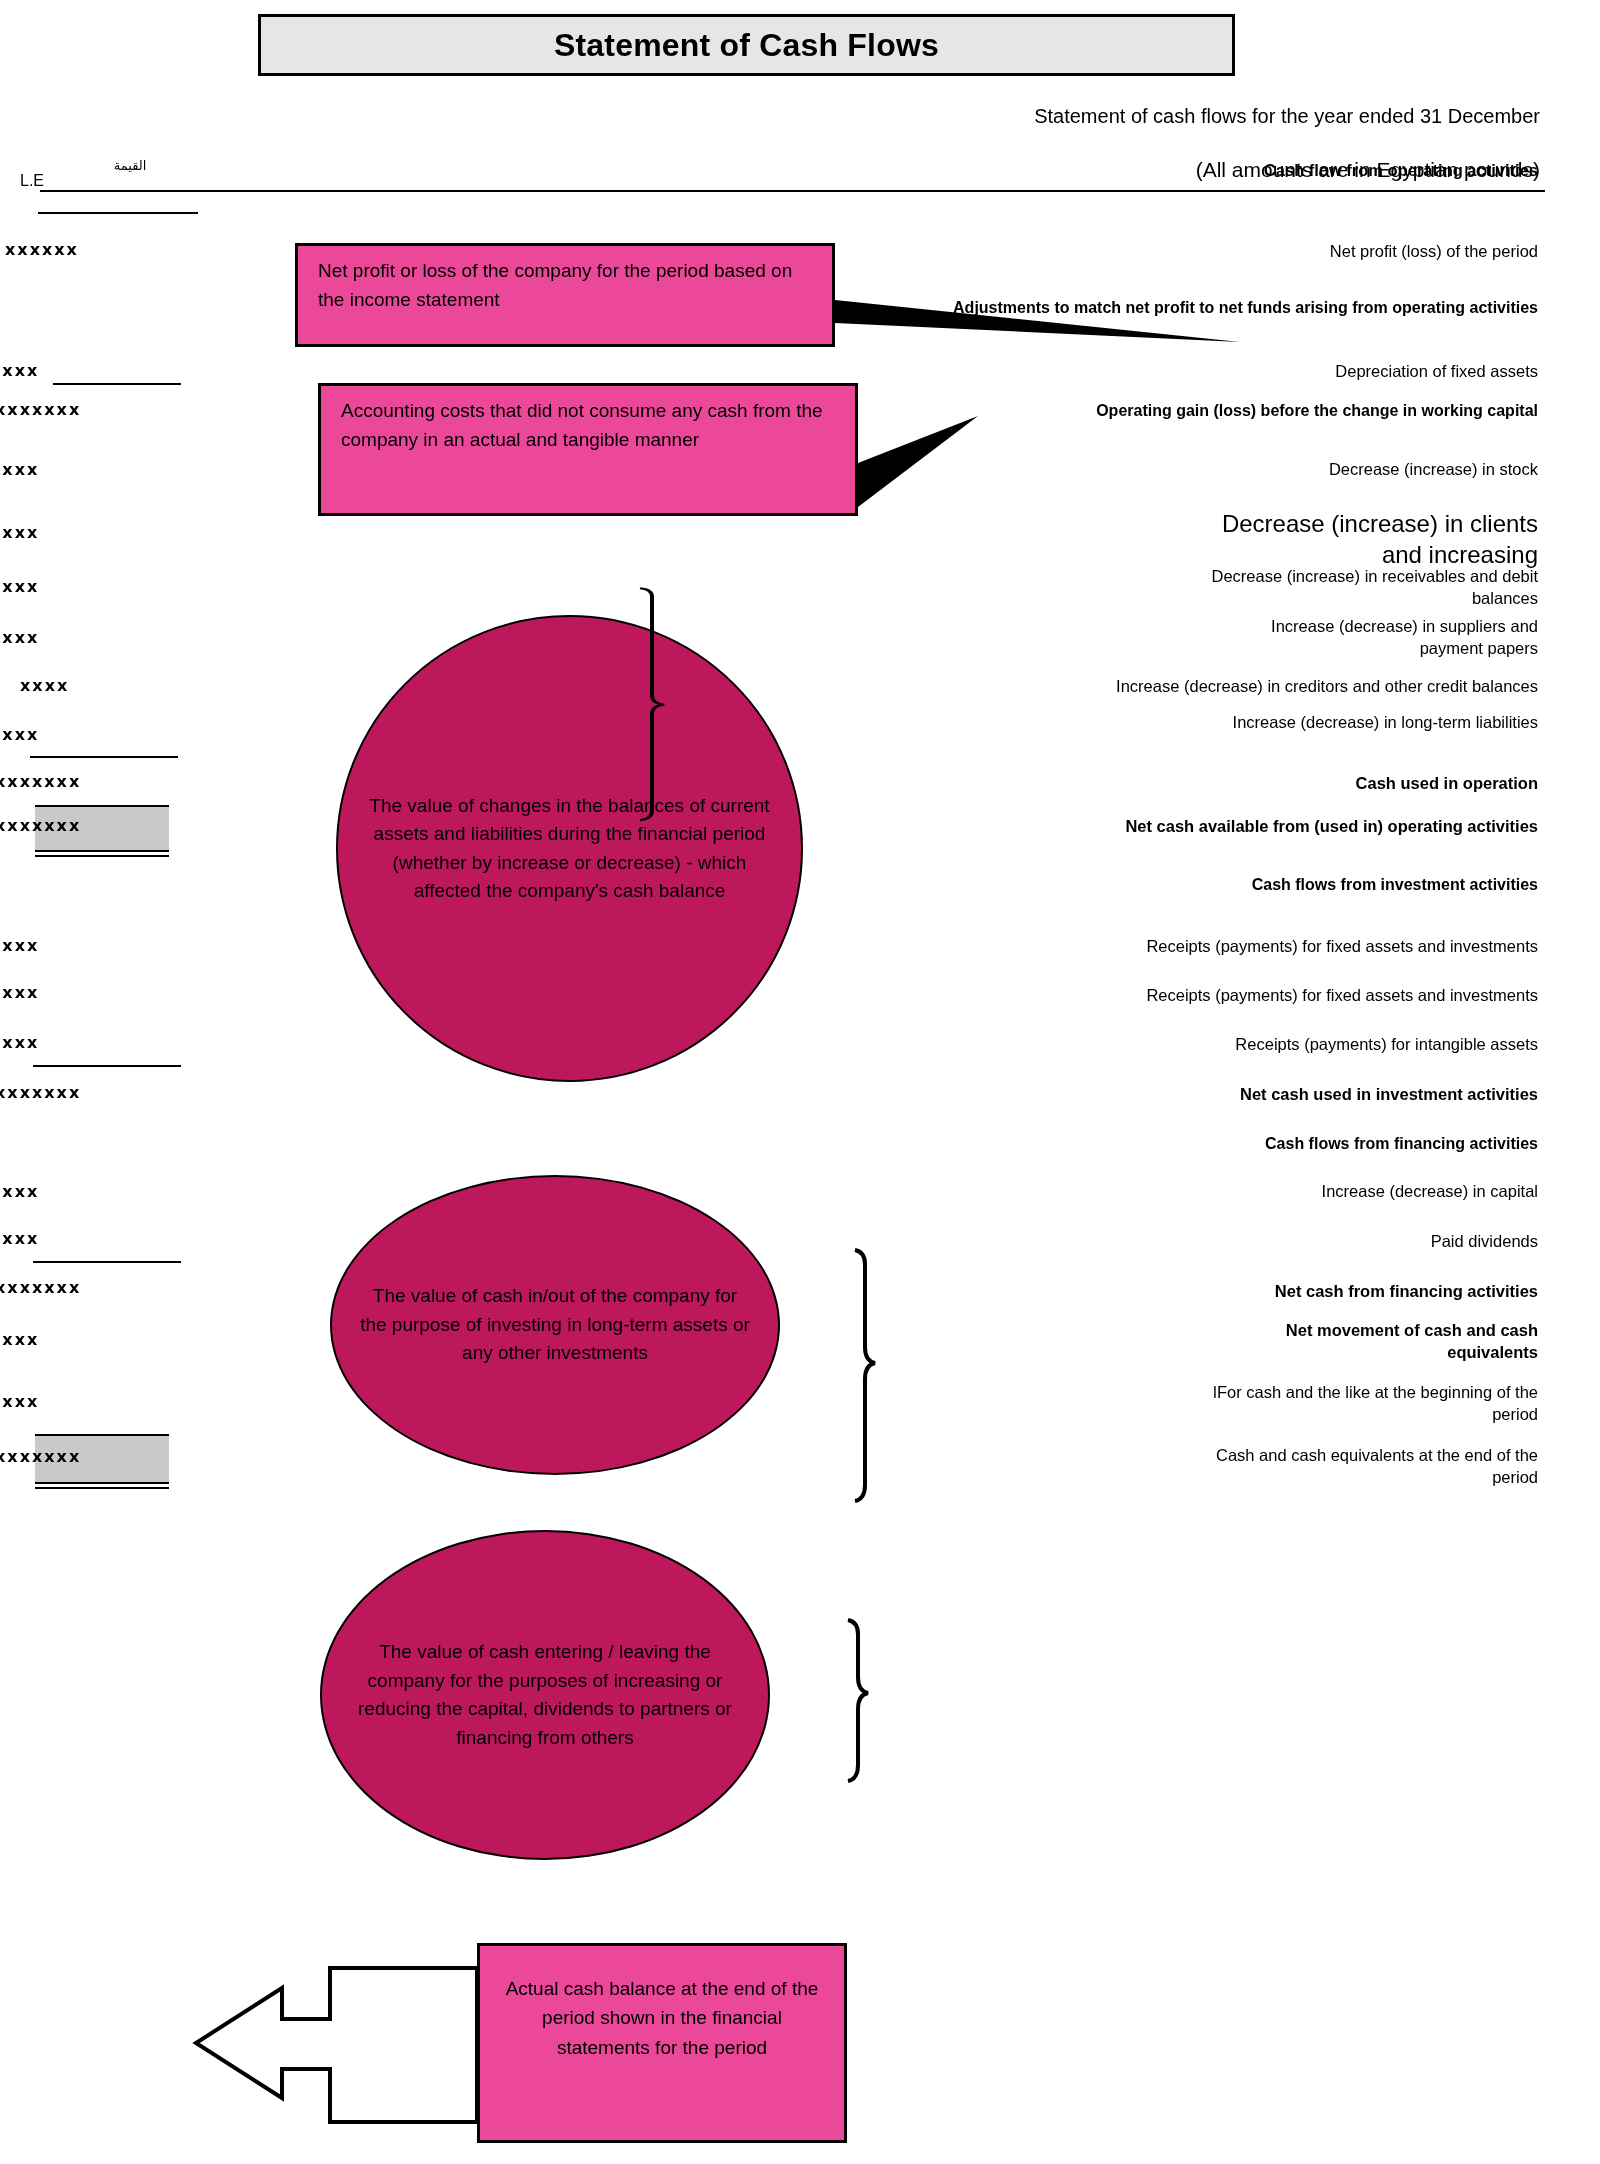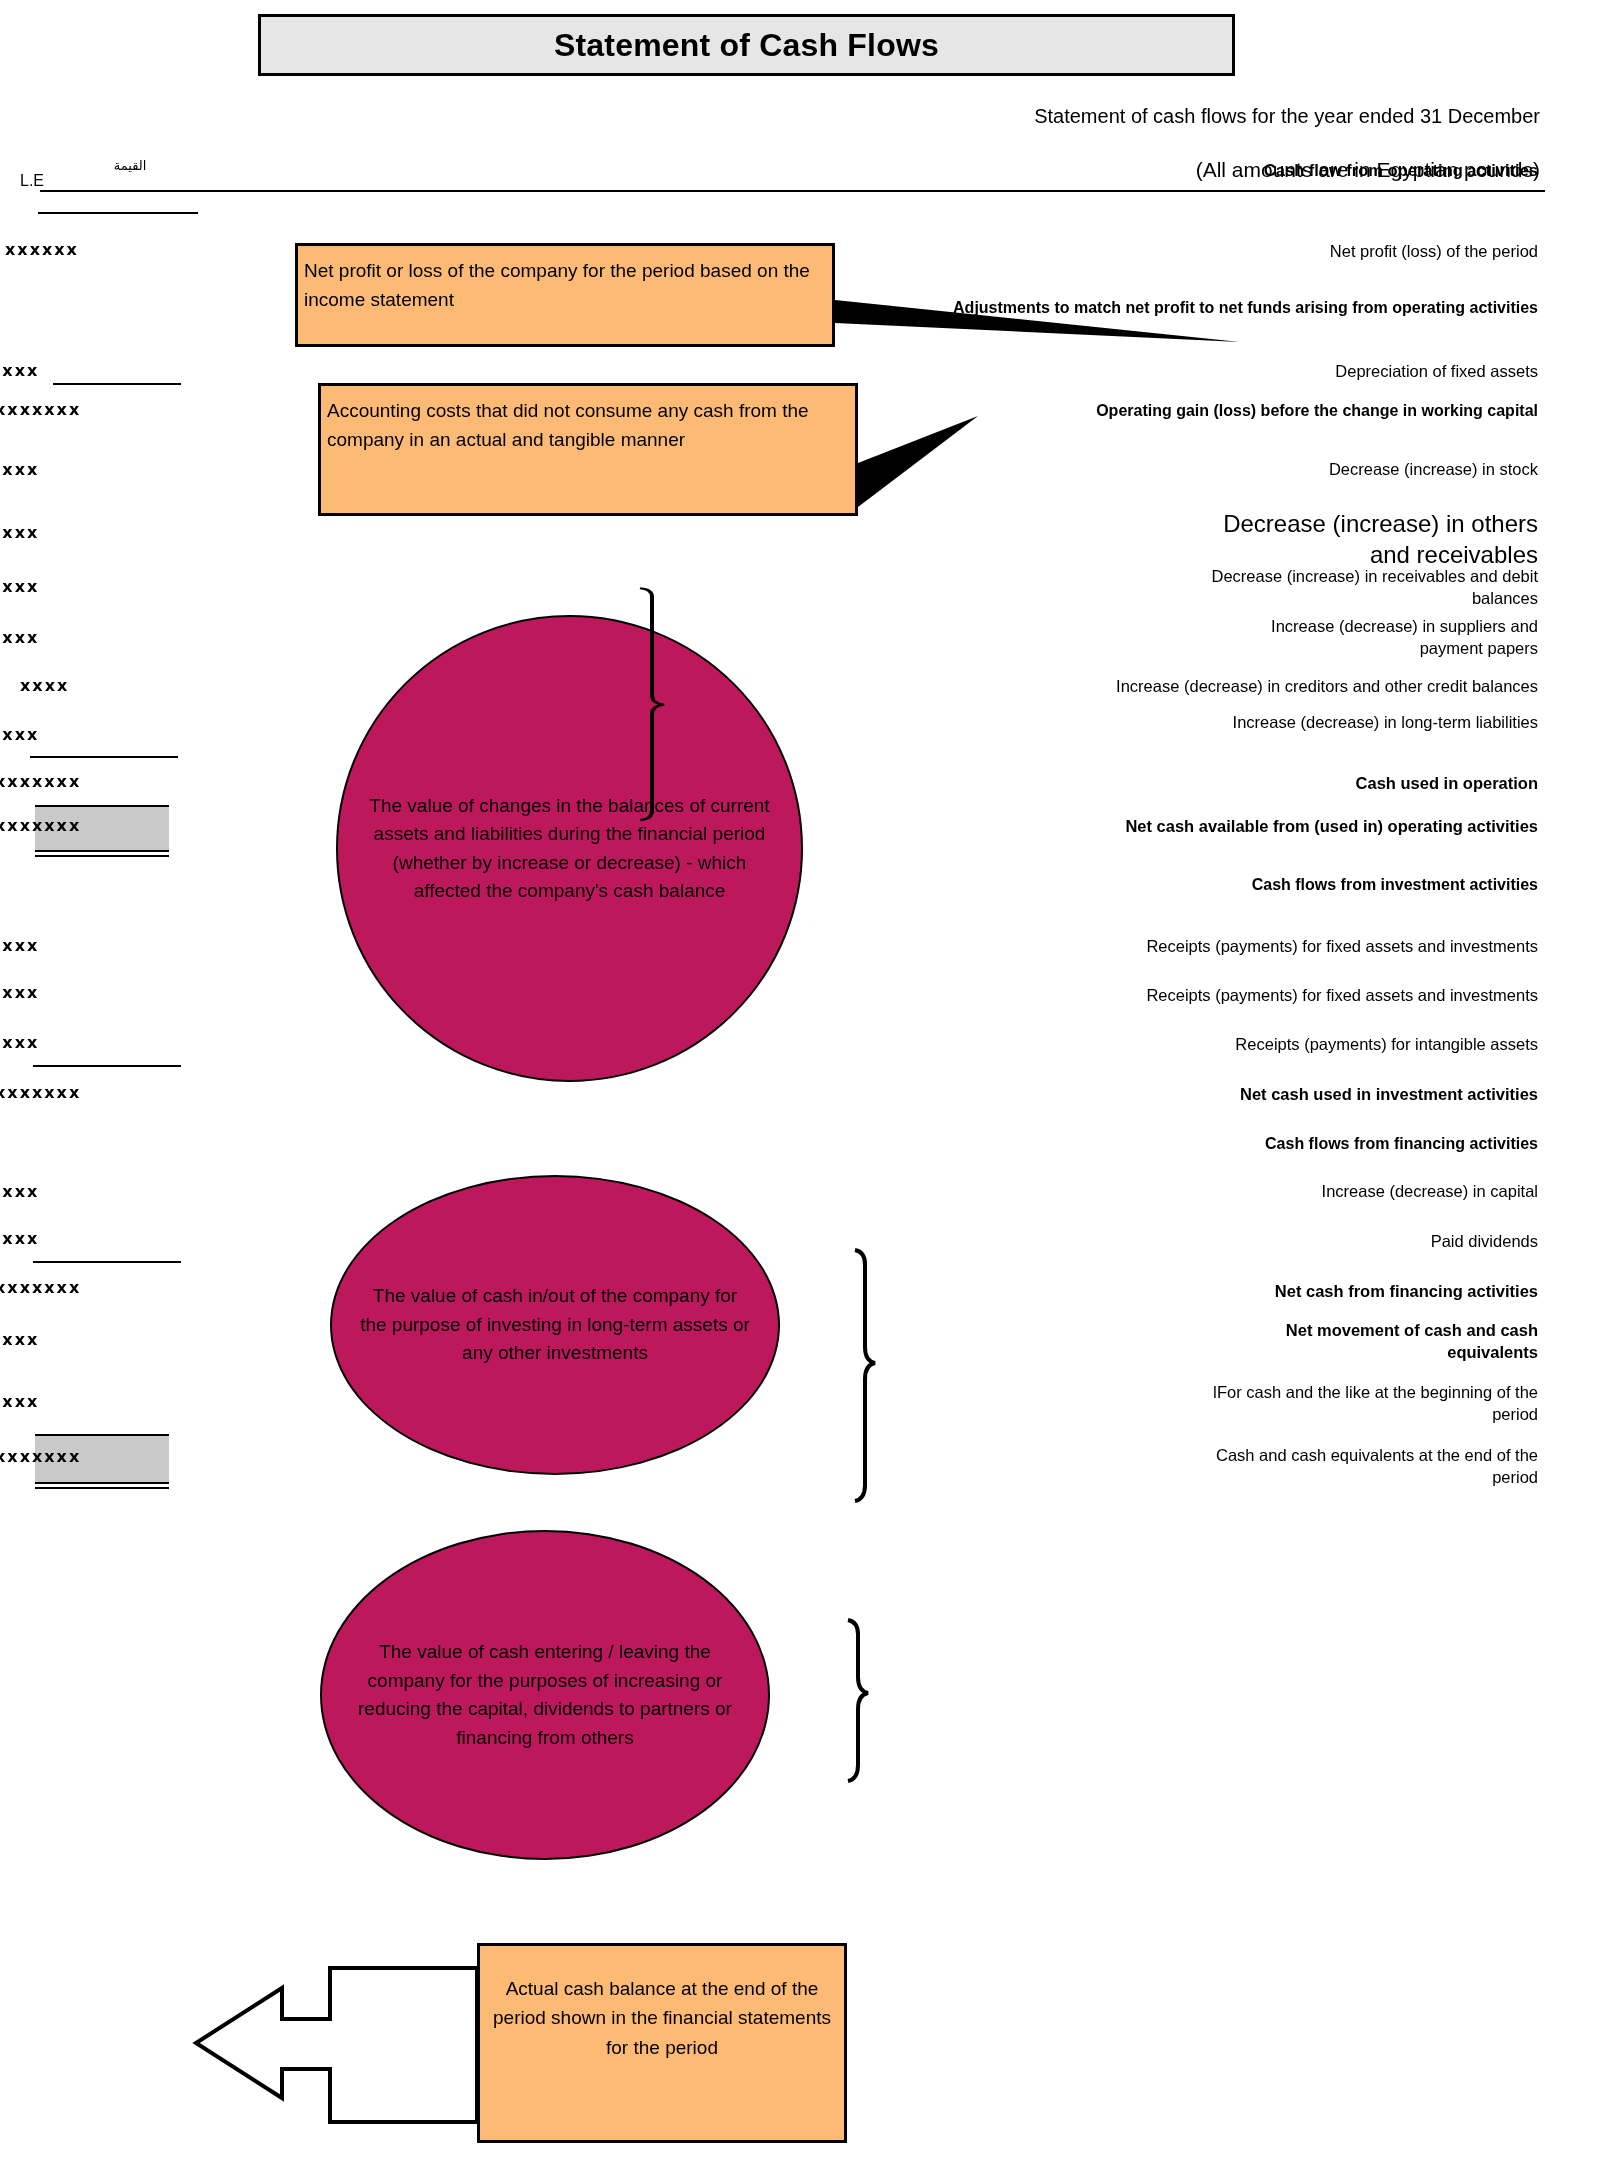--- a/index.html
+++ b/index.html
@@ -40,22 +40,22 @@
   .item{
     position:absolute;right:62px;text-align:right;font-size:16.5px;line-height:1.32;
   }
   .item.sm{font-size:16px;}
   .item.bold{font-weight:bold;}
   .item.u > span{ }
   .item.big{font-size:24px;line-height:1.3;}
 
   
   .callout{
-    position:absolute;border:3px solid #000;background:#fdba74;
-    font-size:19px;line-height:1.55;box-sizing:border-box;padding:10px 6px;
+    position:absolute;border:3px solid #000;background:#ec4899;
+    font-size:19px;line-height:1.55;box-sizing:border-box;padding:10px 20px;
   }
   .callout.ctr{text-align:center;}
 
   
   .bubble{
     position:absolute;border:2.5px solid #000;border-radius:50%;background:#be185d;
     display:flex;align-items:center;justify-content:center;text-align:center;
     font-size:19px;line-height:1.5;box-sizing:border-box;
   }
   .bubble .inner{padding:0 26px;}
@@ -114,21 +114,21 @@
 <div class="dblrule" style="left:35px;top:1482px;width:134px;"></div>
 
 <div class="item bold u" style="top:160px;width:310px;"><span>Cash flow from operating activities</span></div>
 <div class="item" style="top:241px;width:520px;">Net profit (loss) of the period</div>
 
 <div class="item bold u sm" style="top:297px;width:680px;"><span>Adjustments to match net profit to net funds arising from operating activities</span></div>
 <div class="item" style="top:361px;width:520px;">Depreciation of fixed assets</div>
 <div class="item bold sm" style="top:400px;width:680px;">Operating gain (loss) before the change in working capital</div>
 
 <div class="item" style="top:459px;width:520px;">Decrease (increase) in stock</div>
-<div class="item big" style="top:508px;width:320px;">Decrease (increase) in others and receivables</div>
+<div class="item big" style="top:508px;width:320px;">Decrease (increase) in clients and increasing</div>
 <div class="item" style="top:566px;width:330px;">Decrease (increase) in receivables and debit balances</div>
 <div class="item" style="top:616px;width:310px;">Increase (decrease) in suppliers and payment papers</div>
 <div class="item" style="top:676px;width:560px;">Increase (decrease) in creditors and other credit balances</div>
 <div class="item" style="top:712px;width:320px;">Increase (decrease) in long-term liabilities</div>
 <div class="item bold u" style="top:773px;width:420px;"><span>Cash used in operation</span></div>
 <div class="item bold" style="top:816px;width:640px;">Net cash available from (used in) operating activities</div>
 
 <div class="item bold u sm" style="top:874px;width:480px;"><span>Cash flows from investment activities</span></div>
 <div class="item" style="top:936px;width:640px;">Receipts (payments) for fixed assets and investments</div>
 <div class="item" style="top:985px;width:640px;">Receipts (payments) for fixed assets and investments</div>

